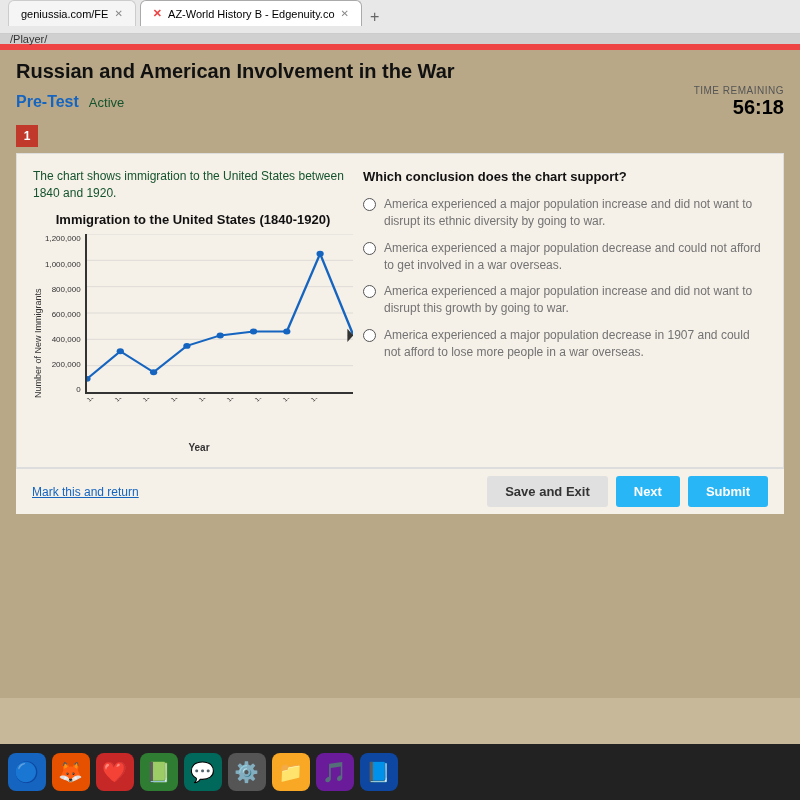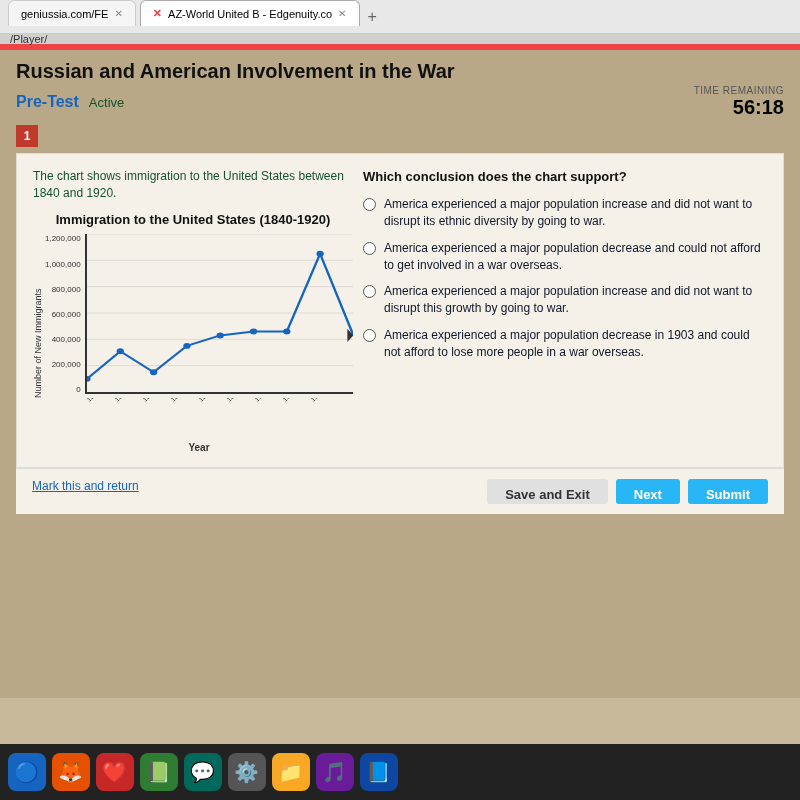--- a/index.html
+++ b/index.html
@@ -231,39 +231,40 @@
       list-style: none;
       display: flex;
       flex-direction: column;
       gap: 10px;
     }
     .option-item {
       display: flex;
       align-items: flex-start;
       gap: 8px;
       font-size: 12px;
-      color: #0f172a;
+      color: #737373;
       line-height: 1.4;
     }
     .option-radio {
       margin-top: 2px;
       flex-shrink: 0;
       width: 13px;
       height: 13px;
       border-radius: 50%;
       border: 1.5px solid #555;
       background: white;
       cursor: pointer;
     }
 
     
     .bottom-bar {
       background: #f5f0e8;
       border-top: 1px solid #ddd;
       display: flex;
+      align-items: center;
       justify-content: space-between;
       padding: 10px 16px;
       height: 46px;
     }
     .mark-link {
       font-size: 12px;
       color: #1565c0;
       text-decoration: underline;
       cursor: pointer;
     }
@@ -331,21 +332,21 @@
 </head>
 <body>
 
 <div class="browser-chrome">
   <div class="tab">
     <span>geniussia.com/FE</span>
     <span class="tab-close">✕</span>
   </div>
   <div class="tab active">
     <span class="tab-x">✕</span>
-    <span>AZ-World United B - Edgenuity.co</span>
+    <span>AZ-World History B - Edgenuity.co</span>
     <span class="tab-close">✕</span>
   </div>
   <button class="tab-plus">+</button>
 </div>
 
 <div class="address-bar">
   <span>/Player/</span>
 </div>
 
 <div class="app-area">
@@ -445,21 +446,21 @@
         <li class="option-item">
           <div class="option-radio"></div>
           <span>America experienced a major population decrease and could not afford to get involved in a war overseas.</span>
         </li>
         <li class="option-item">
           <div class="option-radio"></div>
           <span>America experienced a major population increase and did not want to disrupt this growth by going to war.</span>
         </li>
         <li class="option-item">
           <div class="option-radio"></div>
-          <span>America experienced a major population decrease in 1903 and could not afford to lose more people in a war overseas.</span>
+          <span>America experienced a major population decrease in 1907 and could not afford to lose more people in a war overseas.</span>
         </li>
       </ul>
     </div>
   </div>
 
   <div class="bottom-bar">
     <a class="mark-link">Mark this and return</a>
     <div class="btn-group">
       <button class="btn btn-save">Save and Exit</button>
       <button class="btn btn-next">Next</button>

